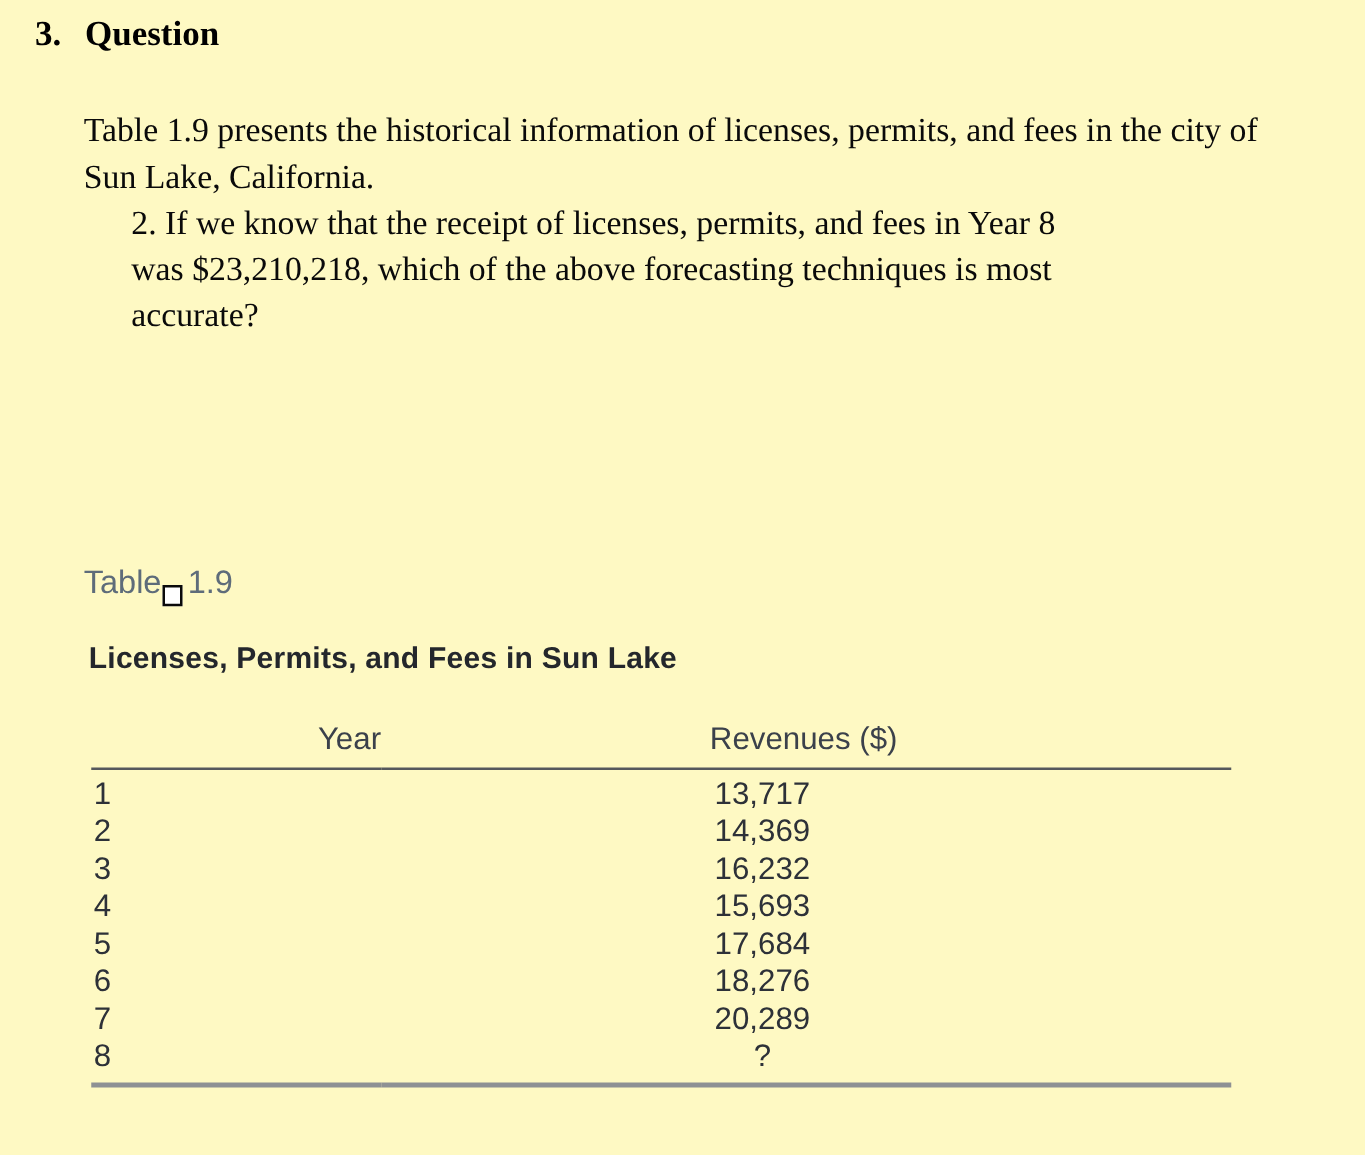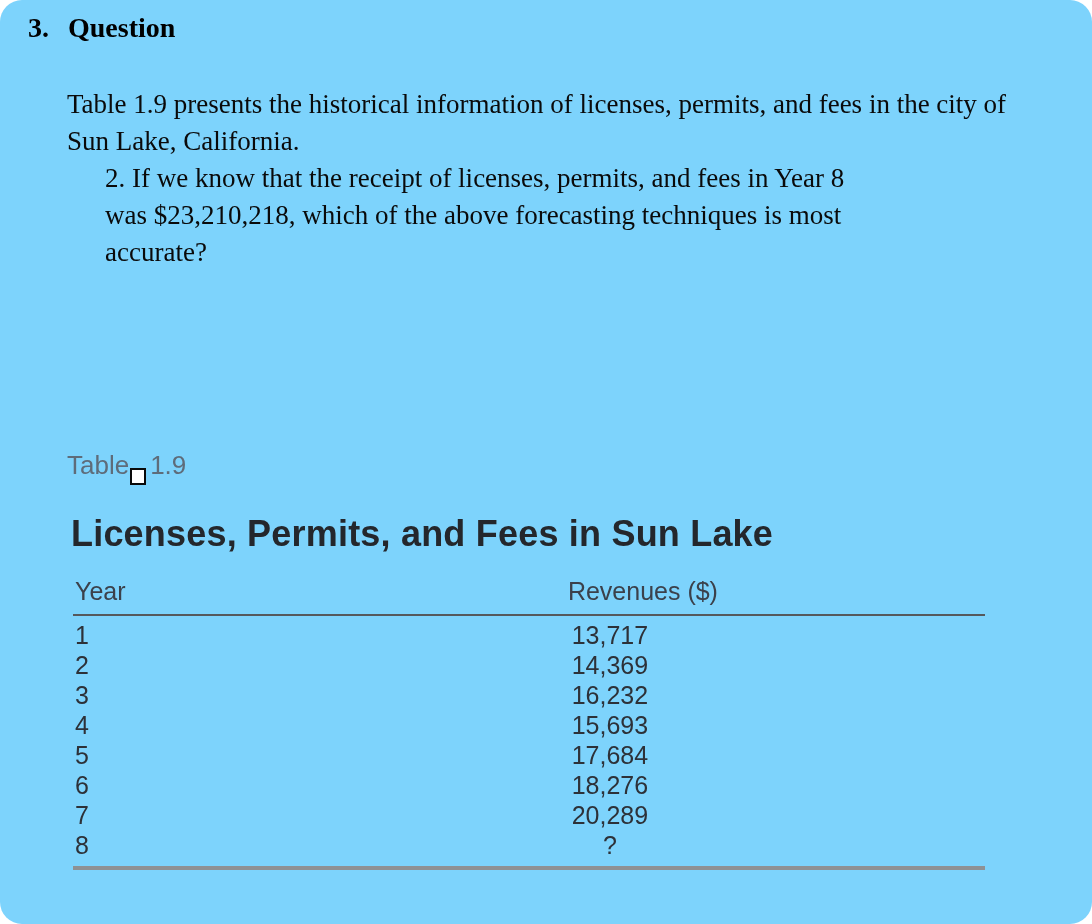--- a/index.html
+++ b/index.html
@@ -4,24 +4,23 @@
 <style>
   html, body {
     margin: 0;
     padding: 0;
     background: #ffffff;
   }
   .page {
     position: relative;
     width: 1092px;
     height: 924px;
-    background: #7dd3fc;
+    background: #fef9c3;
     font-family: "Liberation Serif", serif;
     overflow: hidden;
-    border-radius: 22px;
   }
 
   
   .heading {
     position: absolute;
     left: 28px;
     top: 12px;
     font-weight: bold;
     font-size: 28px;
     color: #000000;
@@ -64,21 +63,21 @@
     margin: 0 4px 0 1px;
   }
 
   
   .table-title {
     position: absolute;
     left: 71px;
     top: 513px;
     font-family: "Liberation Sans", sans-serif;
     font-weight: bold;
-    font-size: 36px;
+    font-size: 24px;
     color: #24272c;
     letter-spacing: 0.2px;
   }
 
   
   .doc-table {
     position: absolute;
     left: 73px;
     top: 577px;
     width: 912px;
@@ -86,21 +85,21 @@
     font-family: "Liberation Sans", sans-serif;
     border-bottom: 4px solid #8e9194;
   }
   .doc-table th {
     font-weight: normal;
     font-size: 25px;
     color: #3b414b;
     padding: 0 0 8px 0;
     border-bottom: 2px solid #55585c;
   }
-  .doc-table th.col-year { text-align: left; padding-left: 2px; }
+  .doc-table th.col-year { text-align: right; padding-left: 2px; }
   .doc-table th.col-rev  { padding-right: 4px; }
   .doc-table td {
     font-size: 25px;
     color: #2d3138;
     height: 30px;
     line-height: 30px;
     padding: 0;
   }
   .doc-table td.year { text-align: left; padding-left: 2px; }
   .doc-table td.rev  { text-align: center; padding-right: 70px; }

